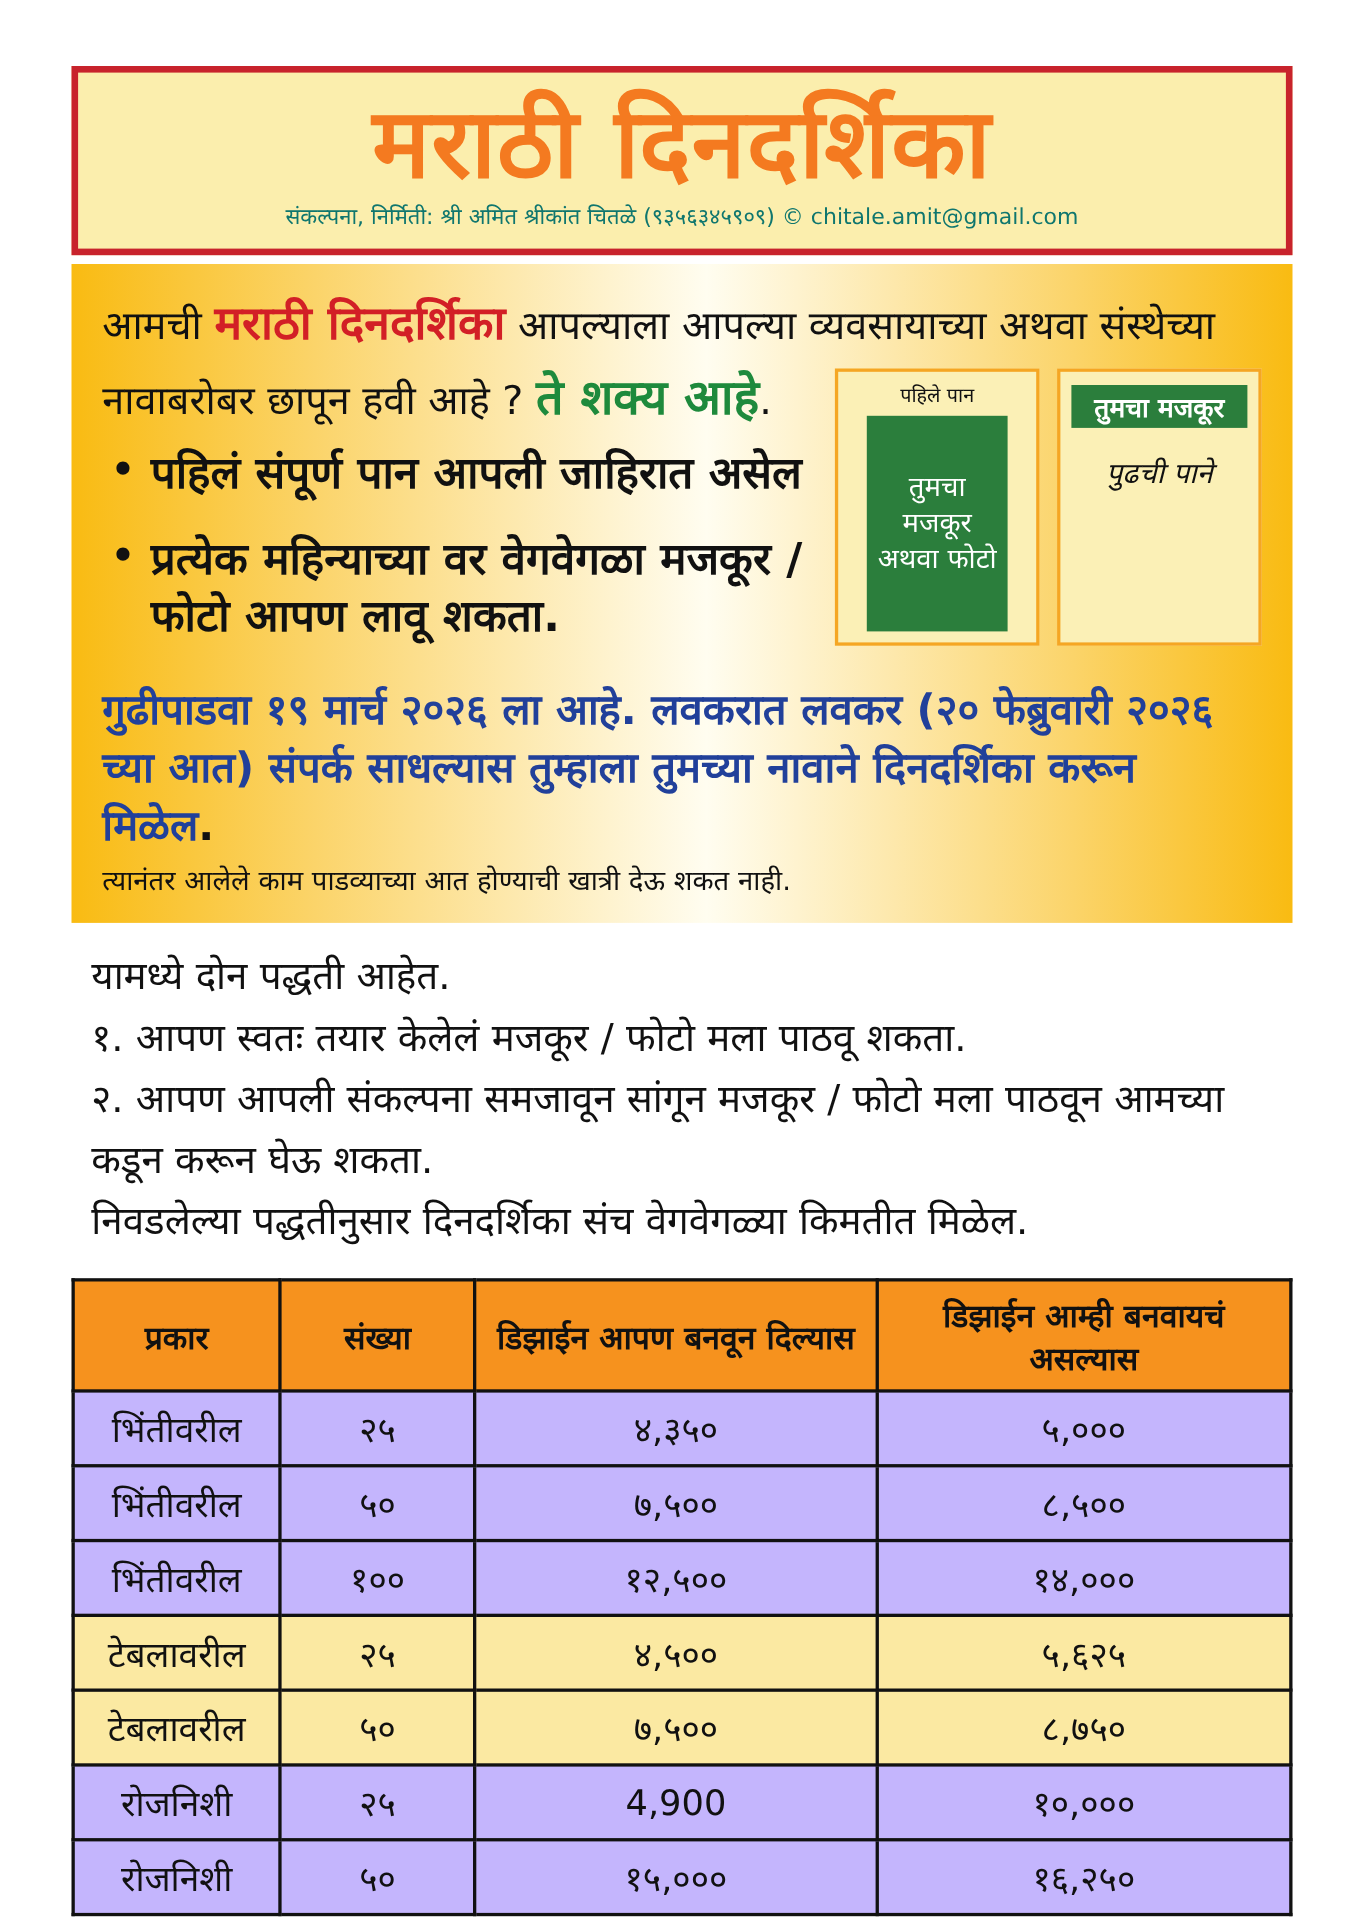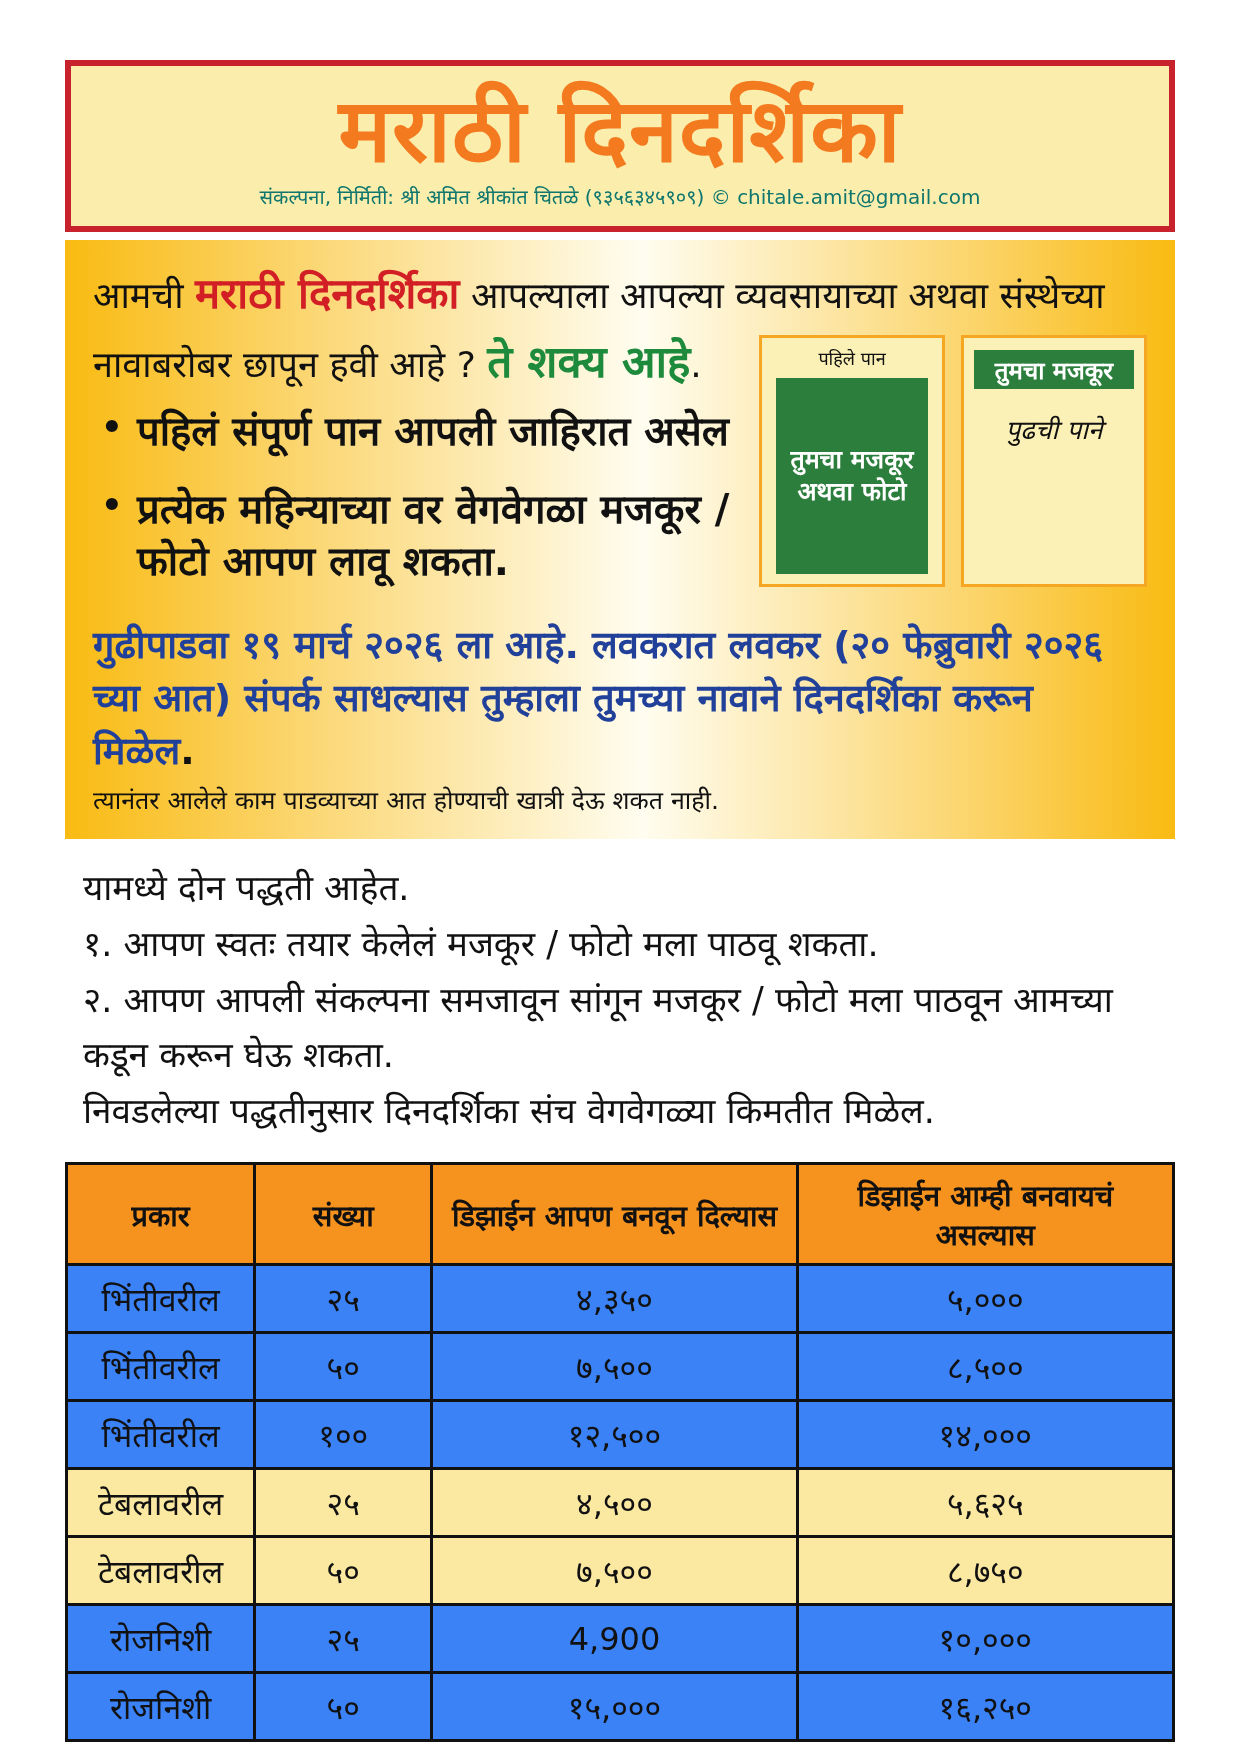--- a/index.html
+++ b/index.html
@@ -61,22 +61,22 @@
   }
   .samples { flex: 0 0 auto; display: flex; gap: 16px; padding-top: 6px; }
   .sample-box {
     width: 186px; height: 252px;
     background: #FBF0B6;
     border: 3px solid #F5A623;
     text-align: center;
   }
   .sample-label { font-size: 18px; color: #111; padding-top: 8px; }
   .sample-green-fill {
-    margin: 8px auto 0 auto; width: 152px; height: 196px;
-    background: #2B7E3C; color: #fff; font-weight: bold; font-size: 25px;
+    margin: 8px auto 0 auto; width: 128px; height: 196px;
+    background: #2B7E3C; color: #fff; font-weight: normal; font-size: 25px;
     display: flex; align-items: center; justify-content: center;
     line-height: 1.3; padding: 4px;
   }
   .sample-banner {
     margin: 12px auto 0 auto; width: 160px;
     background: #2B7E3C; color: #fff; font-weight: bold; font-size: 24px;
     padding: 3px 2px;
   }
   .sample-next-label { margin-top: 22px; font-size: 26px; color: #111; font-style: italic; }
 
@@ -105,21 +105,21 @@
     vertical-align: middle;
   }
   table.price th {
     background: #F6921E;
     font-size: 29px; font-weight: bold;
     padding: 10px 6px;
   }
   table.price td {
     font-size: 32px;
     padding: 11px 6px;
-    background: #3b82f6;
+    background: #c4b5fd;
   }
   table.price tr.hl td { background: #FBE9A2; }
   .col-type { width: 17%; } .col-qty { width: 16%; }
   .col-own { width: 33%; } .col-us { width: 34%; }
 </style>
 </head>
 <body>
 
 <div class="sheet">
 

